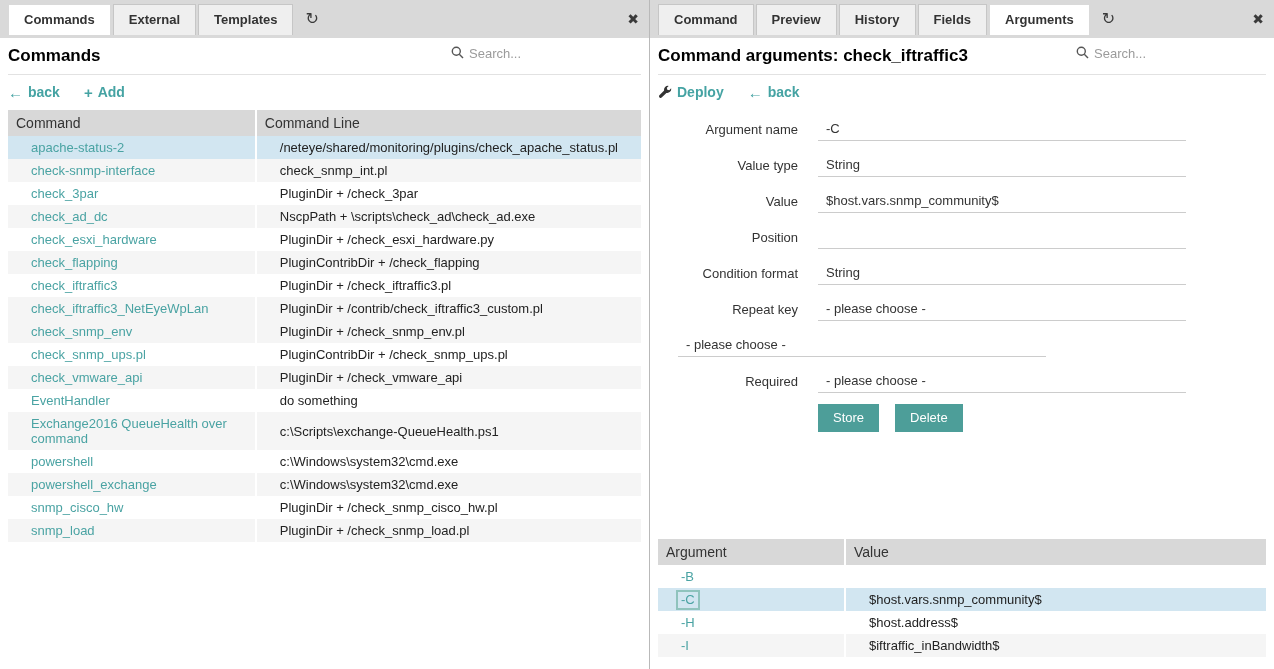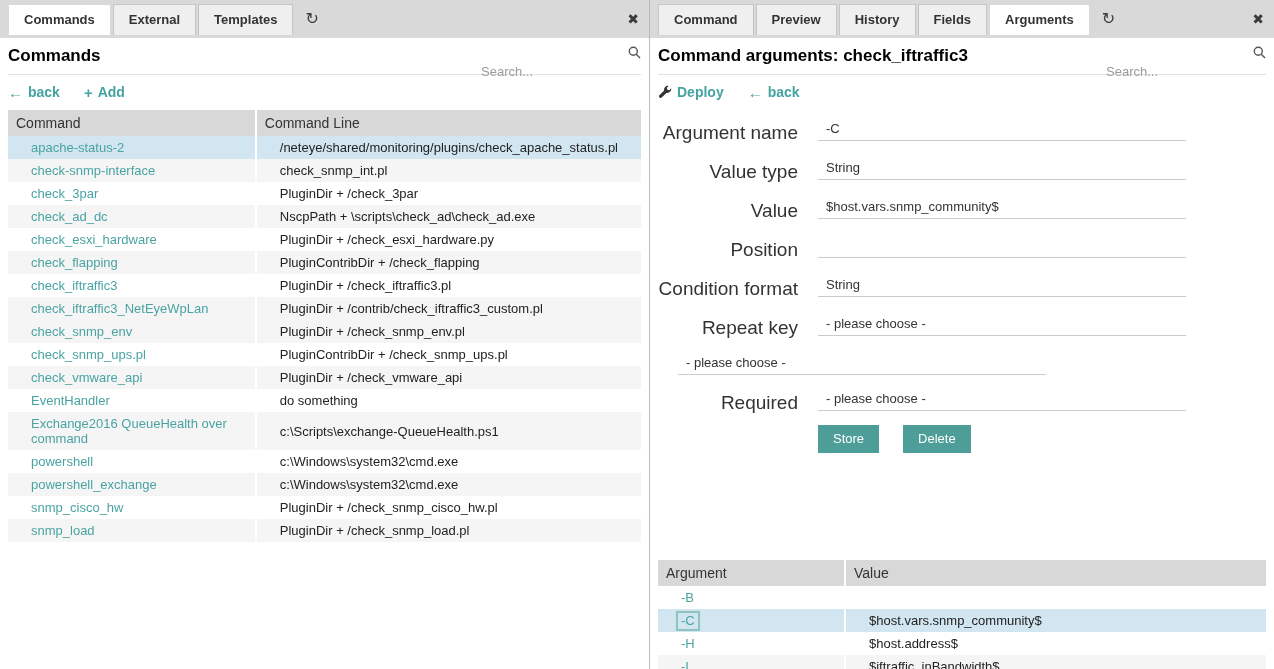--- a/index.html
+++ b/index.html
@@ -25,21 +25,21 @@
     margin-right: 2px; cursor: pointer; white-space: nowrap;
   }
   .tab.active { background: #fff; border-color: #d9d9d9; }
   .refresh { align-self: center; margin-left: 10px; font-size: 16px; color: #3a3a3a; cursor: pointer; line-height: 1; }
   .closex  { align-self: center; margin-left: auto; font-size: 14px; font-weight: bold; color: #3a3a3a; cursor: pointer; line-height: 1; }
 
   
   .content { padding: 8px; }
   .head-row { display: flex; justify-content: space-between; align-items: flex-start; height: 28px; }
   .page-title { font-size: 17px; font-weight: bold; color: #000; line-height: 20px; }
-  .search-box { display: flex; align-items: flex-end; gap: 5px; width: 190px; flex-direction: column; }
+  .search-box { display: flex; align-items: flex-start; gap: 5px; width: 190px; }
   .search-box input {
     border: none; outline: none; background: transparent;
     font-family: inherit; font-size: 13px; color: #333; width: 160px;
   }
   .search-box input::placeholder { color: #9b9b9b; }
   .rule { border: none; border-top: 1px solid #e2e2e2; }
   .links-row { display: flex; gap: 24px; align-items: center; margin: 9px 0 10px; }
   .tlink { color: #45a3a3; font-weight: bold; font-size: 14px; text-decoration: none; display: inline-flex; align-items: center; gap: 5px; cursor: pointer; }
   .tlink .glyph { font-size: 15px; line-height: 1; }
 
@@ -54,27 +54,27 @@
   .grid-left  td.c1, .grid-left  th.c1 { width: 270px; }
   .grid-right td.c1, .grid-right th.c1 { width: 187px; }
   tr.alt td { background: #f5f5f5; }
   tr.selected td { background: #d2e6f1; }
   .cell-link { color: #4aa3a3; text-decoration: none; cursor: pointer; }
   .focusbox { border: 2px solid #8fc3bd; padding: 0 3px 1px; margin-left: -5px; }
 
   
   .form { margin-top: 16px; }
   .f-row { display: flex; margin-bottom: 11px; }
-  .f-label { width: 140px; text-align: right; padding-top: 6px; font-size: 19px; color: #333; }
+  .f-label { width: 140px; text-align: right; padding-top: 6px; font-size: 13px; color: #333; }
   .f-control {
     margin-left: 20px; width: 368px; height: 25px;
     border-bottom: 1px solid #ccc; padding: 5px 8px 0;
     font-size: 13px; color: #333; cursor: text;
   }
-  .btn-row { margin: 8px 0 0 160px; display: flex; gap: 24px; }
+  .btn-row { margin: 8px 0 0 160px; display: flex; gap: 16px; }
   .btn {
     background: #4d9e99; color: #fff; border: none; cursor: pointer;
     font-family: inherit; font-size: 13px; padding: 6px 15px 7px;
   }
   .args-table-wrap { margin-top: 107px; }
 </style>
 </head>
 <body>
 
 <div class="panel panel-left">

